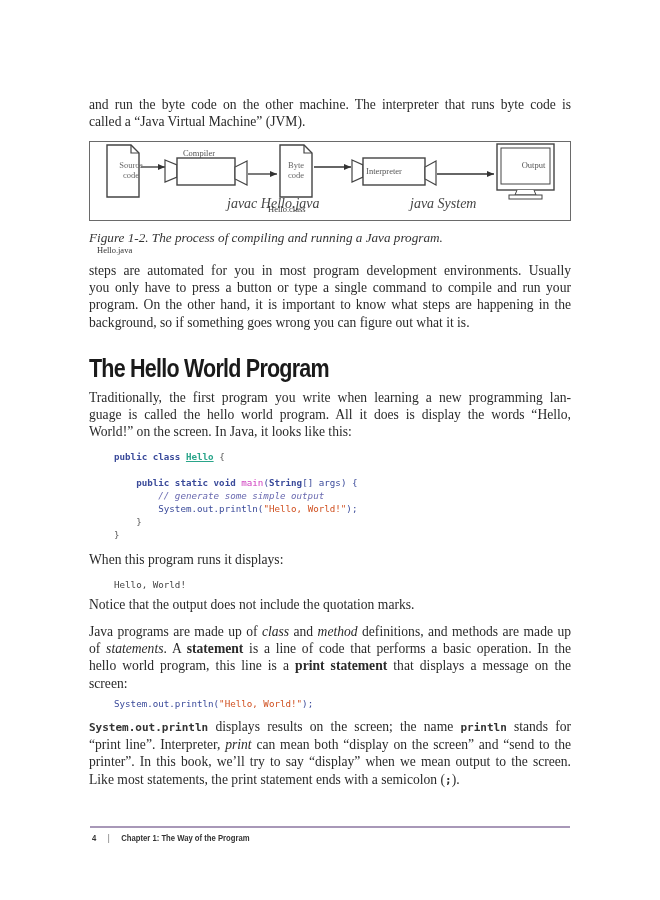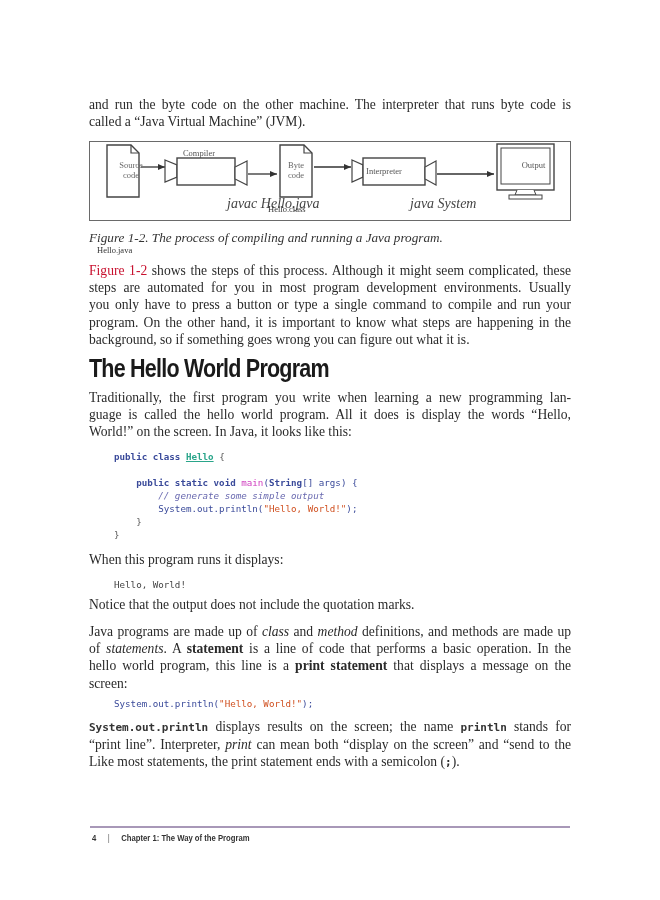--- a/index.html
+++ b/index.html
@@ -130,21 +130,20 @@
   <div class="fig-label dark" style="left:268px; top:204px;">Hello.class</div>
 
   <div class="fig-label" style="left:363px; top:166px; width:42px; color:#555;">Interpreter</div>
   <div class="fig-caption-cmd" style="left:378px; top:196px;">java System</div>
 
   <div class="fig-label" style="left:501px; top:160px; width:49px; color:#555;padding-left:8px;">Output</div>
 
   <div class="caption">Figure 1-2. The process of compiling and running a Java program.</div>
 
   <div class="txt serif" style="top:262px;">
-    <span class="line"><span class="red">Figure 1-2</span><span> shows the steps of this process. Although it might seem complicated, these</span></span>
     <span class="line">steps are automated for you in most program development environments. Usually</span>
     <span class="line">you only have to press a button or type a single command to compile and run your</span>
     <span class="line">program. On the other hand, it is important to know what steps are happening in the</span>
     <span class="line last">background, so if something goes wrong you can figure out what it is.</span>
   </div>
 
   <div class="heading">The Hello World Program</div>
 
   <div class="txt serif" style="top:389px;">
     <span class="line">Traditionally, the first program you write when learning a new programming lan-</span>
@@ -175,20 +174,21 @@
     <span class="line"><span>of </span><span class="ital">statements</span><span>. A </span><span class="bold">statement</span><span> is a line of code that performs a basic operation. In the</span></span>
     <span class="line"><span>hello world program, this line is a </span><span class="bold">print statement</span><span> that displays a message on the</span></span>
     <span class="line last">screen:</span>
   </div>
 
   <div class="code" style="top:697px;"><span class="id">System.out.println(</span><span class="str">"Hello, World!"</span><span class="id">);</span></div>
 
   <div class="txt serif" style="top:718px;">
     <span class="line"><span class="mono" style="font-size:11px;color:#333;font-weight:bold;">System.out.println</span><span> displays results on the screen; the name </span><span class="mono" style="font-size:11px;color:#333;font-weight:bold;">println</span><span> stands for</span></span>
     <span class="line"><span>“print line”. Interpreter, </span><span class="ital">print</span><span> can mean both “display on the screen” and “send to the</span></span>
+    <span class="line">printer”. In this book, we’ll try to say “display” when we mean output to the screen.</span>
     <span class="line last"><span>Like most statements, the print statement ends with a semicolon (</span><span class="mono bold" style="font-size:11px;">;</span><span>).</span></span>
   </div>
 
   <div class="footer-rule"></div>
   <div class="footer">
     <span>4</span><span class="sep">|</span><span>Chapter 1: The Way of the Program</span>
   </div>
 </div>
 
 </body></html>

